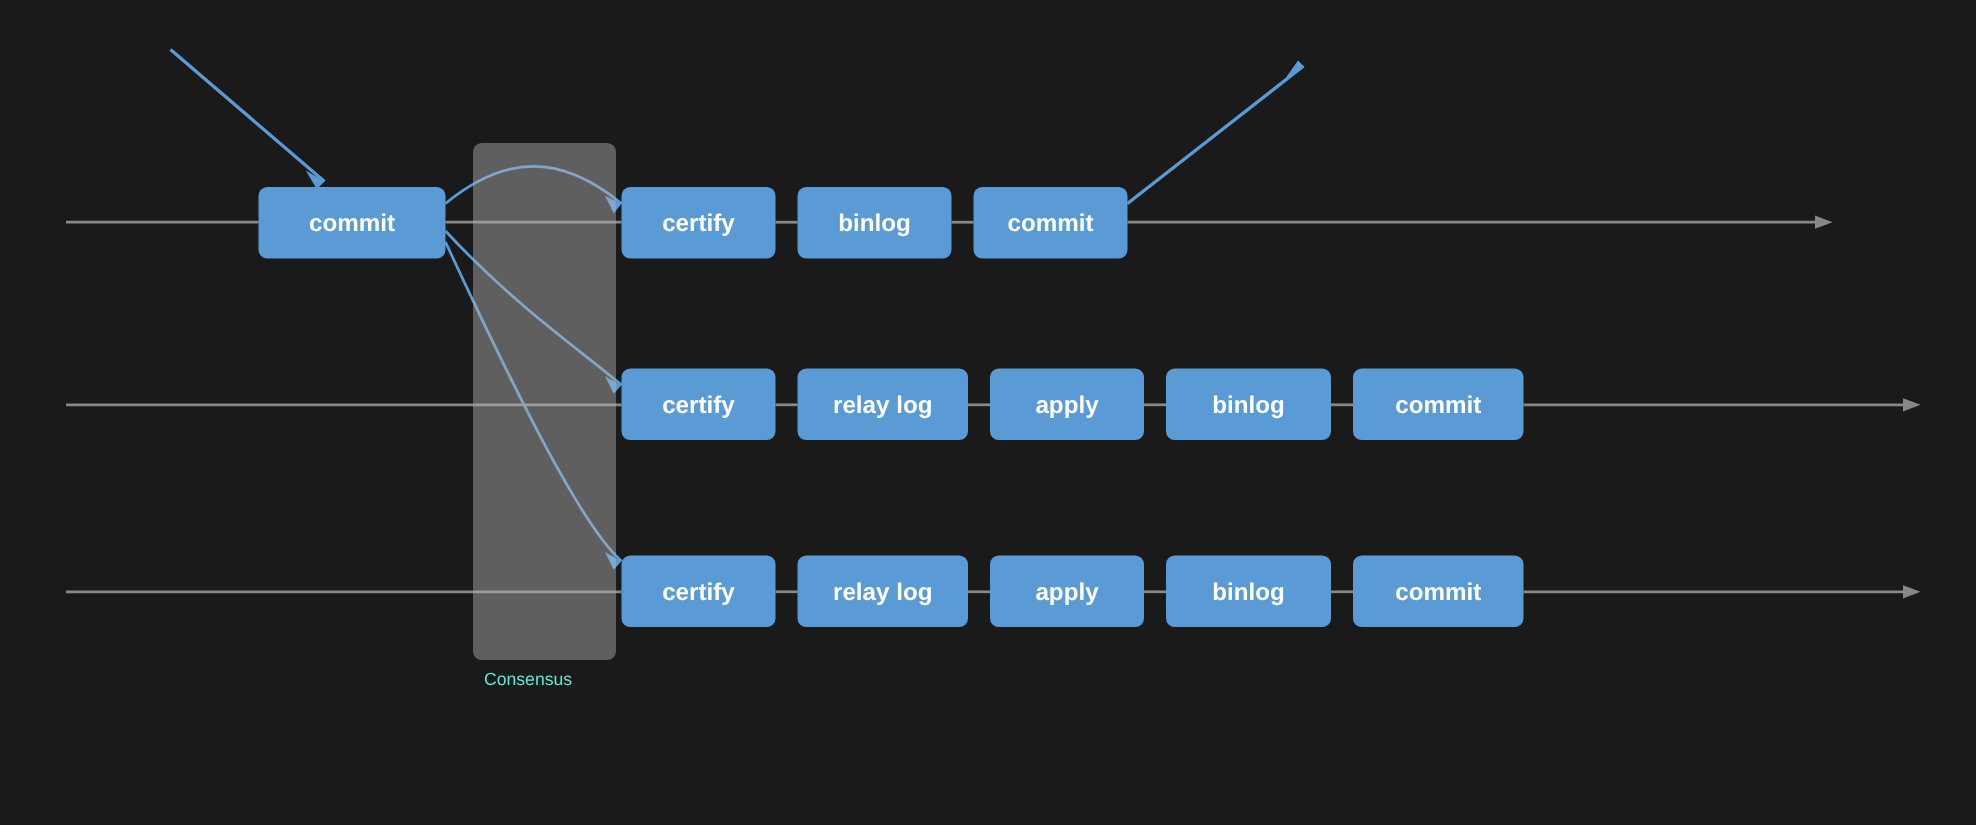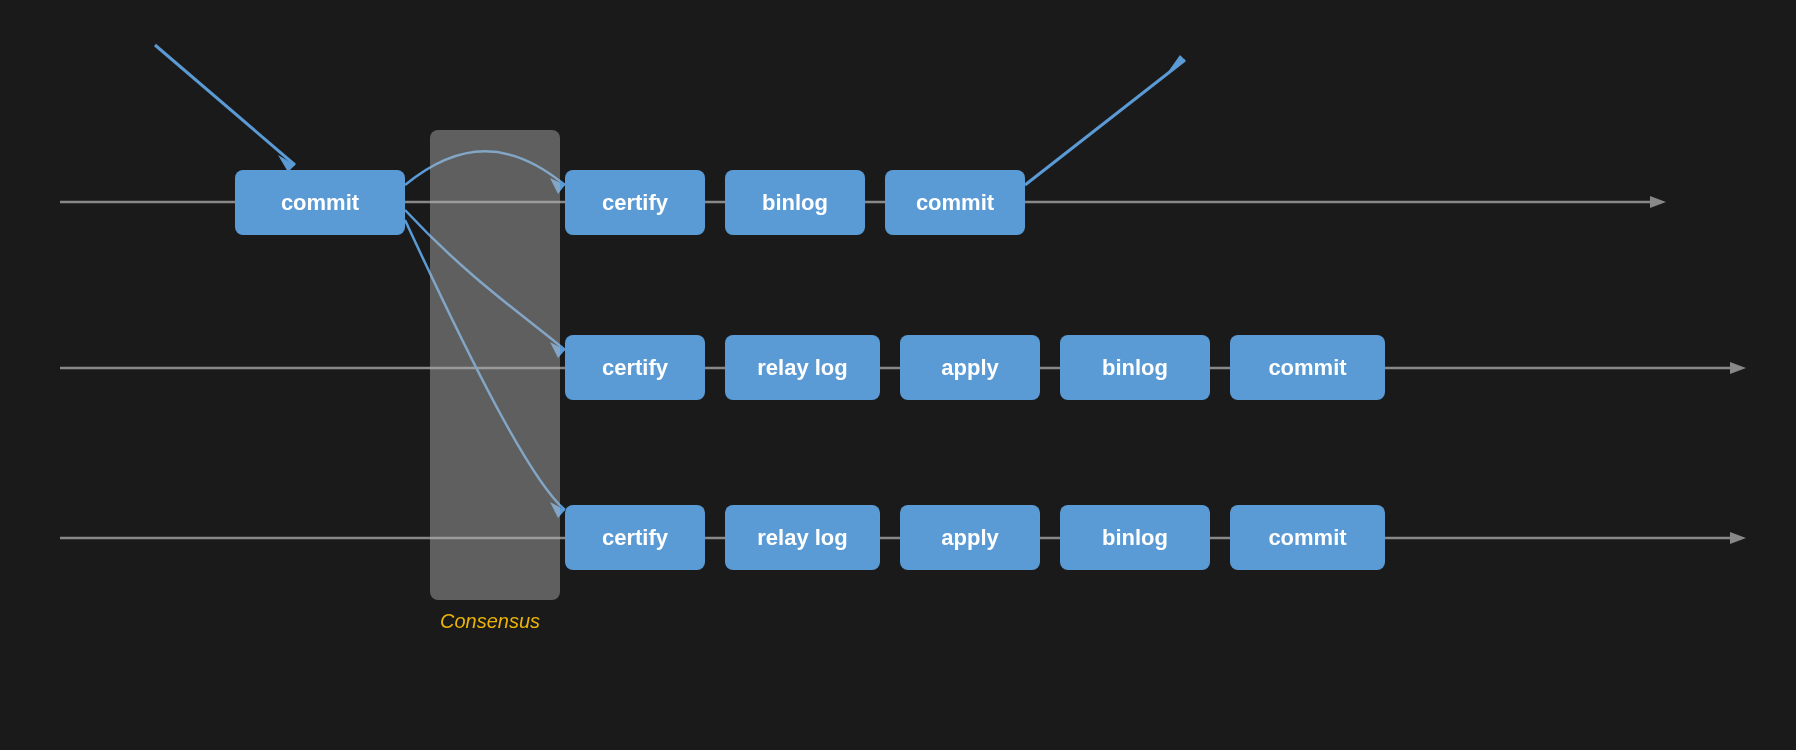--- a/index.html
+++ b/index.html
@@ -35,24 +35,23 @@
       justify-content: center;
       text-align: center;
     }
     .consensus-box {
       position: absolute;
       background: rgba(180,180,180,0.45);
       border-radius: 8px;
     }
     .consensus-label {
       position: absolute;
-      color: #eab308;
-      font-size: 20px;
+      color: #5eead4;
+      font-size: 16px;
       font-family: Arial, sans-serif;
-      font-style: italic;
     }
   </style>
 </head>
 <body>
 
 <div class="diagram-container">
 
   <svg class="diagram-svg">
 
     <line x1="60" y1="202" x2="235" y2="202" stroke="#888" stroke-width="2.5"></line>

